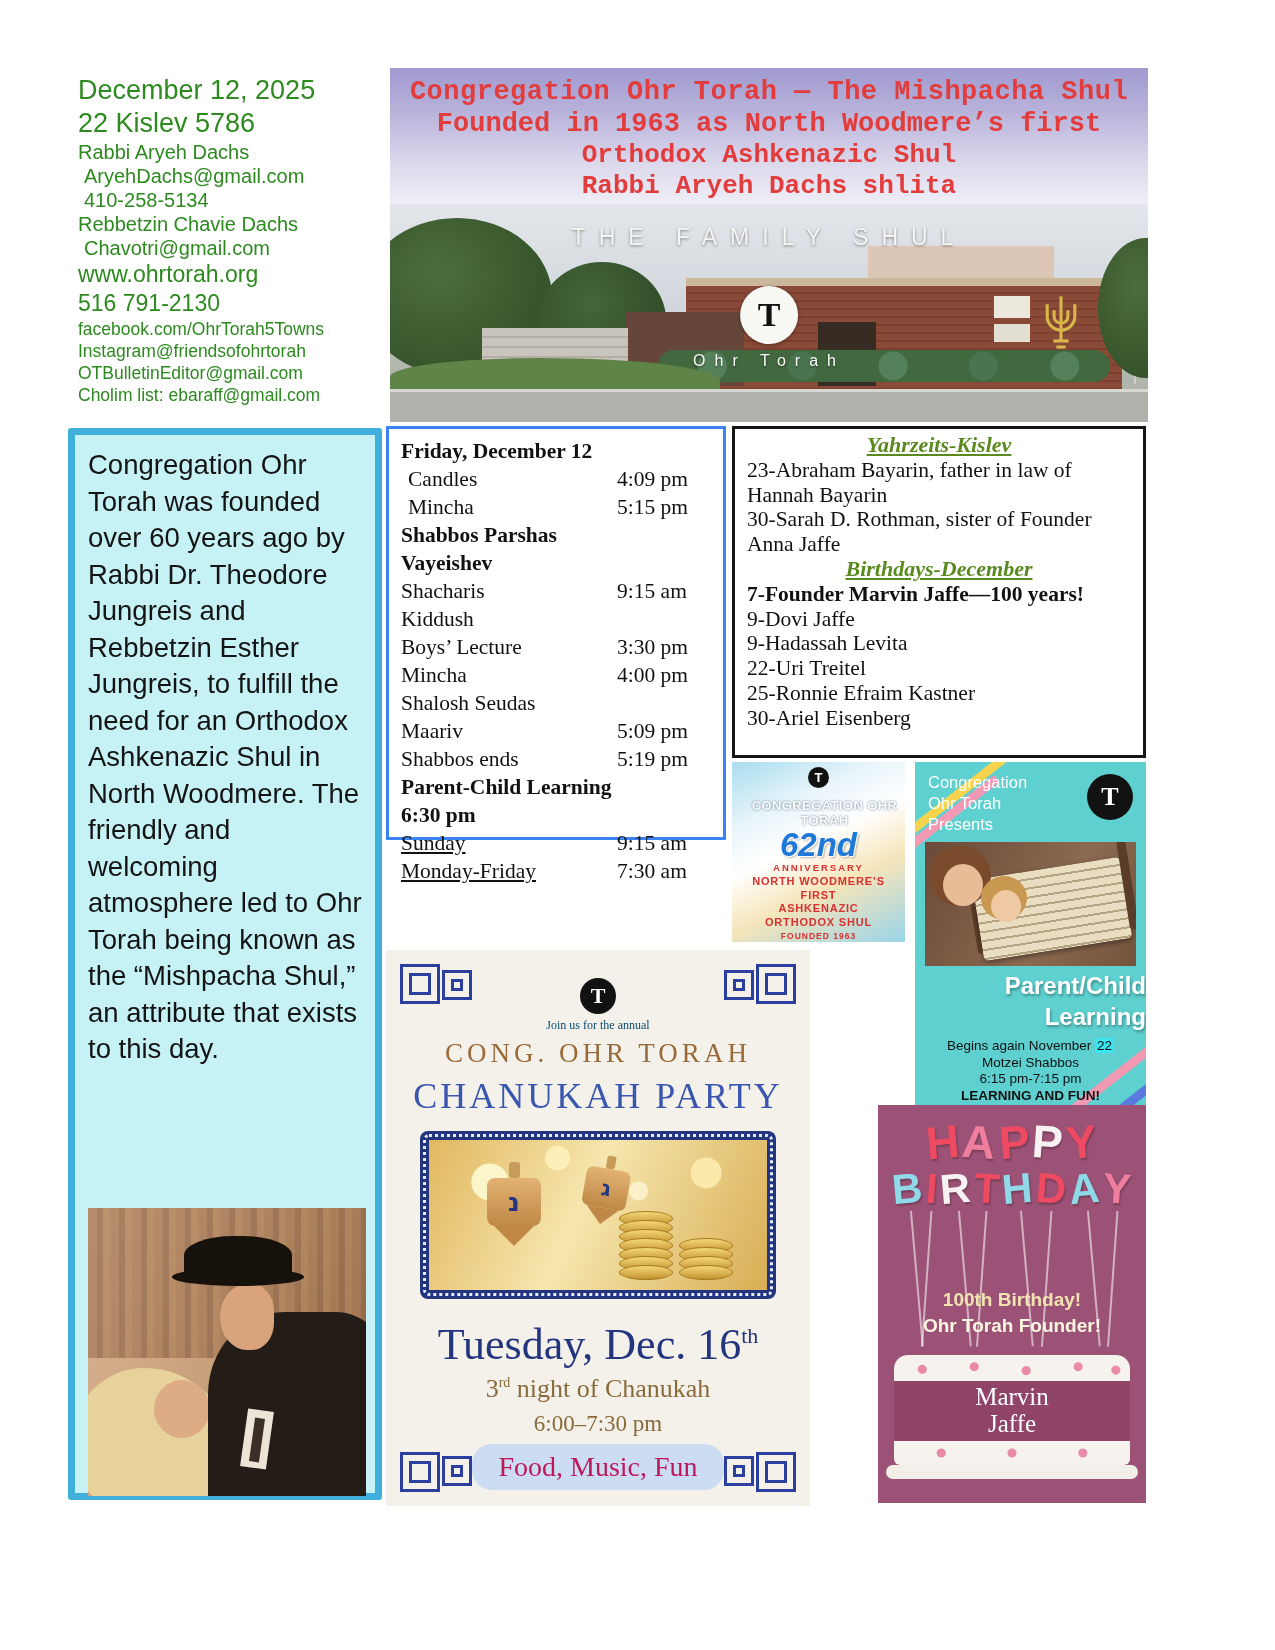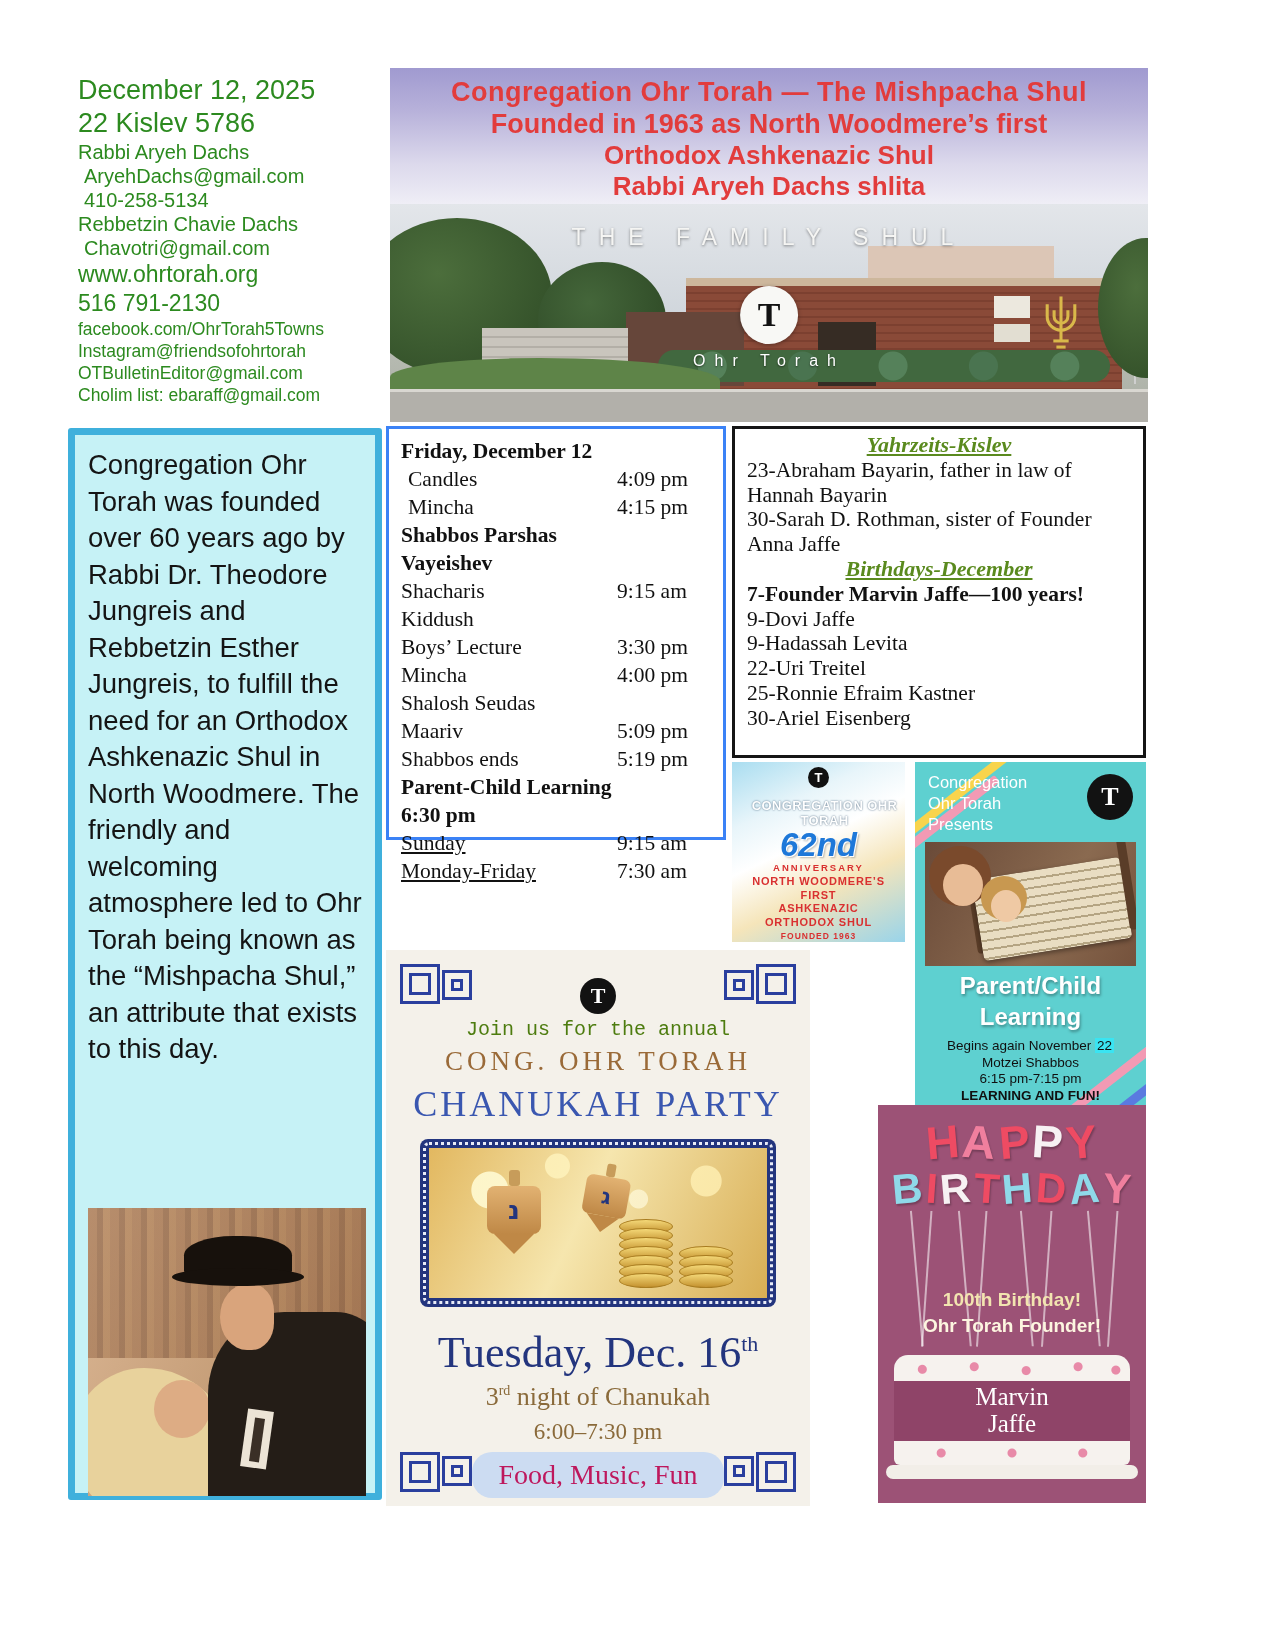--- a/index.html
+++ b/index.html
@@ -10,21 +10,21 @@
   .contact{position:absolute;left:78px;top:74px;width:316px;color:#2c8a1f;}
   .c-big{font-size:27px;line-height:33px;font-weight:500;}
   .c-med{font-size:20px;line-height:24px;}
   .c-web{font-size:23px;line-height:29px;}
   .c-sm{font-size:17.5px;line-height:22px;}
   .indent{padding-left:6px;}
 
   
   .masthead{position:absolute;left:390px;top:68px;width:758px;height:354px;
     background:linear-gradient(to bottom,#a09ad0 0px,#b7b1da 42px,#dcd9ec 96px,#efeef6 136px);}
-  .mh-line{text-align:center;color:#e23c3c;font-weight:bold;}
+  .mh-line{text-align:center;color:#e23c3c;font-weight:bold;font-family:Liberation Mono, monospace;}
   .mh1{padding-top:8px;font-size:27px;line-height:32px;letter-spacing:.5px;}
   .mh2{font-size:27px;line-height:32px;}
   .mh3{font-size:26px;line-height:31px;}
   .mh4{font-size:26px;line-height:31px;}
 
   .shul-photo{position:absolute;left:0;top:136px;width:758px;height:218px;overflow:hidden;
     background:linear-gradient(to bottom,#e3e6ea 0%,#ced4da 58%,#b9bdb4 62%,#a9aea4 100%);}
   .photo-caption{position:absolute;top:20px;width:100%;text-align:center;color:#f5f5f3;
     font-size:23px;letter-spacing:13px;font-weight:500;text-shadow:0 1px 3px rgba(0,0,0,.45);z-index:6;}
   .tree{position:absolute;border-radius:50%;}
@@ -125,33 +125,33 @@
   .scroll-sheet{position:absolute;left:52px;top:26px;width:150px;height:82px;background:#e9ddc2;transform:rotate(-9deg);
     border-radius:5px;box-shadow:0 2px 5px rgba(0,0,0,.4);
     background-image:repeating-linear-gradient(to bottom,transparent 0 7px,#b4a482 7px 9px);}
   .scroll-roller{position:absolute;width:9px;height:92px;background:#5a3d28;border-radius:4px;}
   .sr1{left:46px;top:20px;transform:rotate(-9deg);}
   .sr2{left:198px;top:-4px;transform:rotate(-9deg);}
   .kid-hair1{position:absolute;left:4px;top:4px;width:62px;height:60px;background:#7a4a2c;border-radius:50%;}
   .kid-face1{position:absolute;left:18px;top:22px;width:40px;height:42px;background:#e8bc96;border-radius:50%;}
   .kid-hair2{position:absolute;left:56px;top:34px;width:46px;height:44px;background:#c89850;border-radius:50%;}
   .kid-face2{position:absolute;left:66px;top:48px;width:30px;height:32px;background:#efc9a4;border-radius:50%;}
-  .learn-title{position:absolute;left:0;top:208px;width:100%;text-align:center;color:#ffffff;font-size:24px;
+  .learn-title{position:absolute;left:0;top:208px;width:100%;text-align:right;color:#ffffff;font-size:24px;
     font-weight:bold;line-height:31px;white-space:pre-line;text-shadow:1px 2px 3px rgba(0,0,0,.35);z-index:2;}
   .learn-info{position:absolute;left:0;top:276px;width:100%;text-align:center;color:#101010;font-size:13.5px;line-height:16.5px;z-index:2;}
   .date-hl{background:#3ae4f2;padding:0 2px;}
   .bold{font-weight:bold;}
 
   
   .flyer{position:absolute;left:386px;top:950px;width:424px;height:556px;background:#f4f1ea;text-align:center;}
   .gk{position:absolute;border:3px solid #2a3f9e;}
   .gk-i{position:absolute;left:6px;top:6px;right:6px;bottom:6px;border:3px solid #2a3f9e;}
   .flyer-logo{margin:28px auto 4px;width:36px;height:36px;border-radius:50%;background:#121212;color:#fff;
     font-size:22px;font-weight:bold;line-height:36px;font-family:"Liberation Serif",serif;}
-  .flyer-intro{color:#4d7c0f;font-size:20px;font-family:Liberation Mono, monospace;}
+  .flyer-intro{color:#0c4a6e;font-size:12px;font-family:Liberation Serif, serif;}
   .flyer-org{color:#9a6a38;font-size:27px;font-family:"Liberation Serif",serif;letter-spacing:4px;margin-top:5px;}
   .flyer-title{color:#3a57b0;font-size:36px;font-family:"Liberation Serif",serif;letter-spacing:3px;margin-top:6px;}
   .stamp{margin:14px auto 0;width:356px;height:168px;background:#23357e;border-radius:8px;position:relative;
     padding:9px;box-sizing:border-box;}
   .stamp::before{content:"";position:absolute;left:3px;top:3px;right:3px;bottom:3px;
     border:3px dotted #e8ecf8;border-radius:6px;pointer-events:none;}
   .stamp-photo{width:100%;height:100%;position:relative;overflow:hidden;
     background:radial-gradient(circle at 18% 28%,rgba(255,250,210,.9) 0 18px,transparent 19px),
                radial-gradient(circle at 38% 12%,rgba(255,244,190,.8) 0 12px,transparent 13px),
                radial-gradient(circle at 82% 22%,rgba(255,240,180,.8) 0 15px,transparent 16px),
@@ -286,21 +286,21 @@
   </div>
 
   <div class="schedule">
     <div class="sch-title">Friday, December 12</div>
     <div class="sch-row row-indent">
         <span class="sch-label">Candles</span>
         <span class="sch-time">4:09 pm</span>
       </div>
     <div class="sch-row row-indent">
         <span class="sch-label">Mincha</span>
-        <span class="sch-time">4:15 pm</span>
+        <span class="sch-time">5:15 pm</span>
       </div>
     <div class="sch-row row-bold">
         <span class="sch-label">Shabbos Parshas Vayeishev</span>
         <span class="sch-time"></span>
       </div>
     <div class="sch-row">
         <span class="sch-label">Shacharis</span>
         <span class="sch-time">9:15 am</span>
       </div>
     <div class="sch-row">

